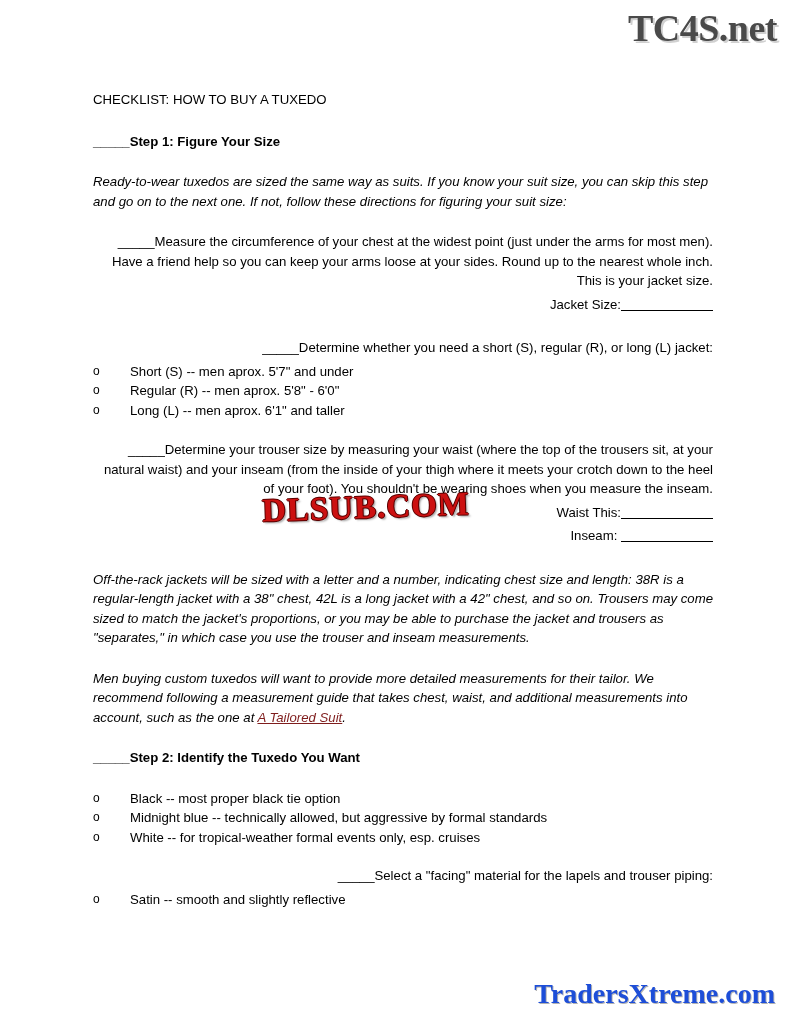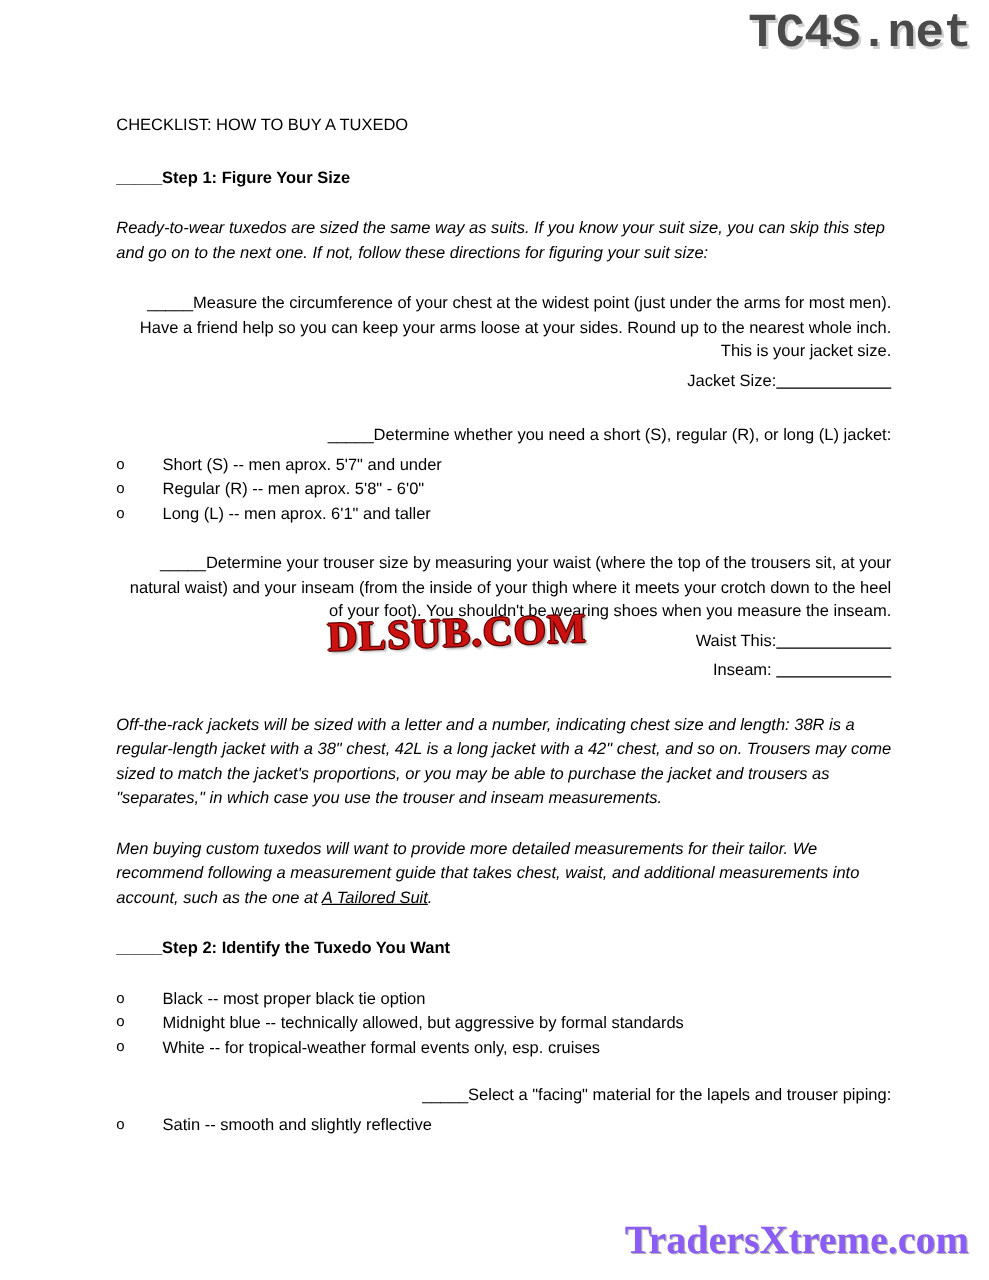--- a/index.html
+++ b/index.html
@@ -22,38 +22,38 @@
     height: 1024px;
     background: #ffffff;
     box-sizing: border-box;
   }
 
   
   .brand-top {
     position: absolute;
     top: 6px;
     right: 14px;
-    font-family: Liberation Mono, monospace;
+    font-family: Liberation Serif, serif;
     font-weight: bold;
     font-size: 38px;
     letter-spacing: -0.5px;
     color: #4a4a4a;
     text-shadow: 2px 2px 0 rgba(120,120,120,0.35);
     white-space: nowrap;
   }
 
   
   .brand-bottom {
     position: absolute;
     bottom: 14px;
     right: 16px;
     font-family: "Liberation Serif", serif;
     font-weight: bold;
-    font-size: 32px;
-    color: #8b5cf6;
+    font-size: 28px;
+    color: #1d4ed8;
     text-shadow: 1px 1px 0 rgba(0,0,0,0.30);
     white-space: nowrap;
   }
 
   
   .stamp {
     position: absolute;
     left: 252px;
     top: 487px;
     transform: rotate(-2deg);
@@ -131,21 +131,21 @@
     line-height: 19.5px;
   }
   ul.bullets li .marker {
     position: absolute;
     left: 0;
     top: 0;
     font-size: 12px;
   }
 
   a.link {
-    color: #000000;
+    color: #7f1d1d;
     text-decoration: underline;
   }
 </style>
 </head>
 <body>
 
 <div class="page">
 
   <div class="brand-top">TC4S.net</div>
 

